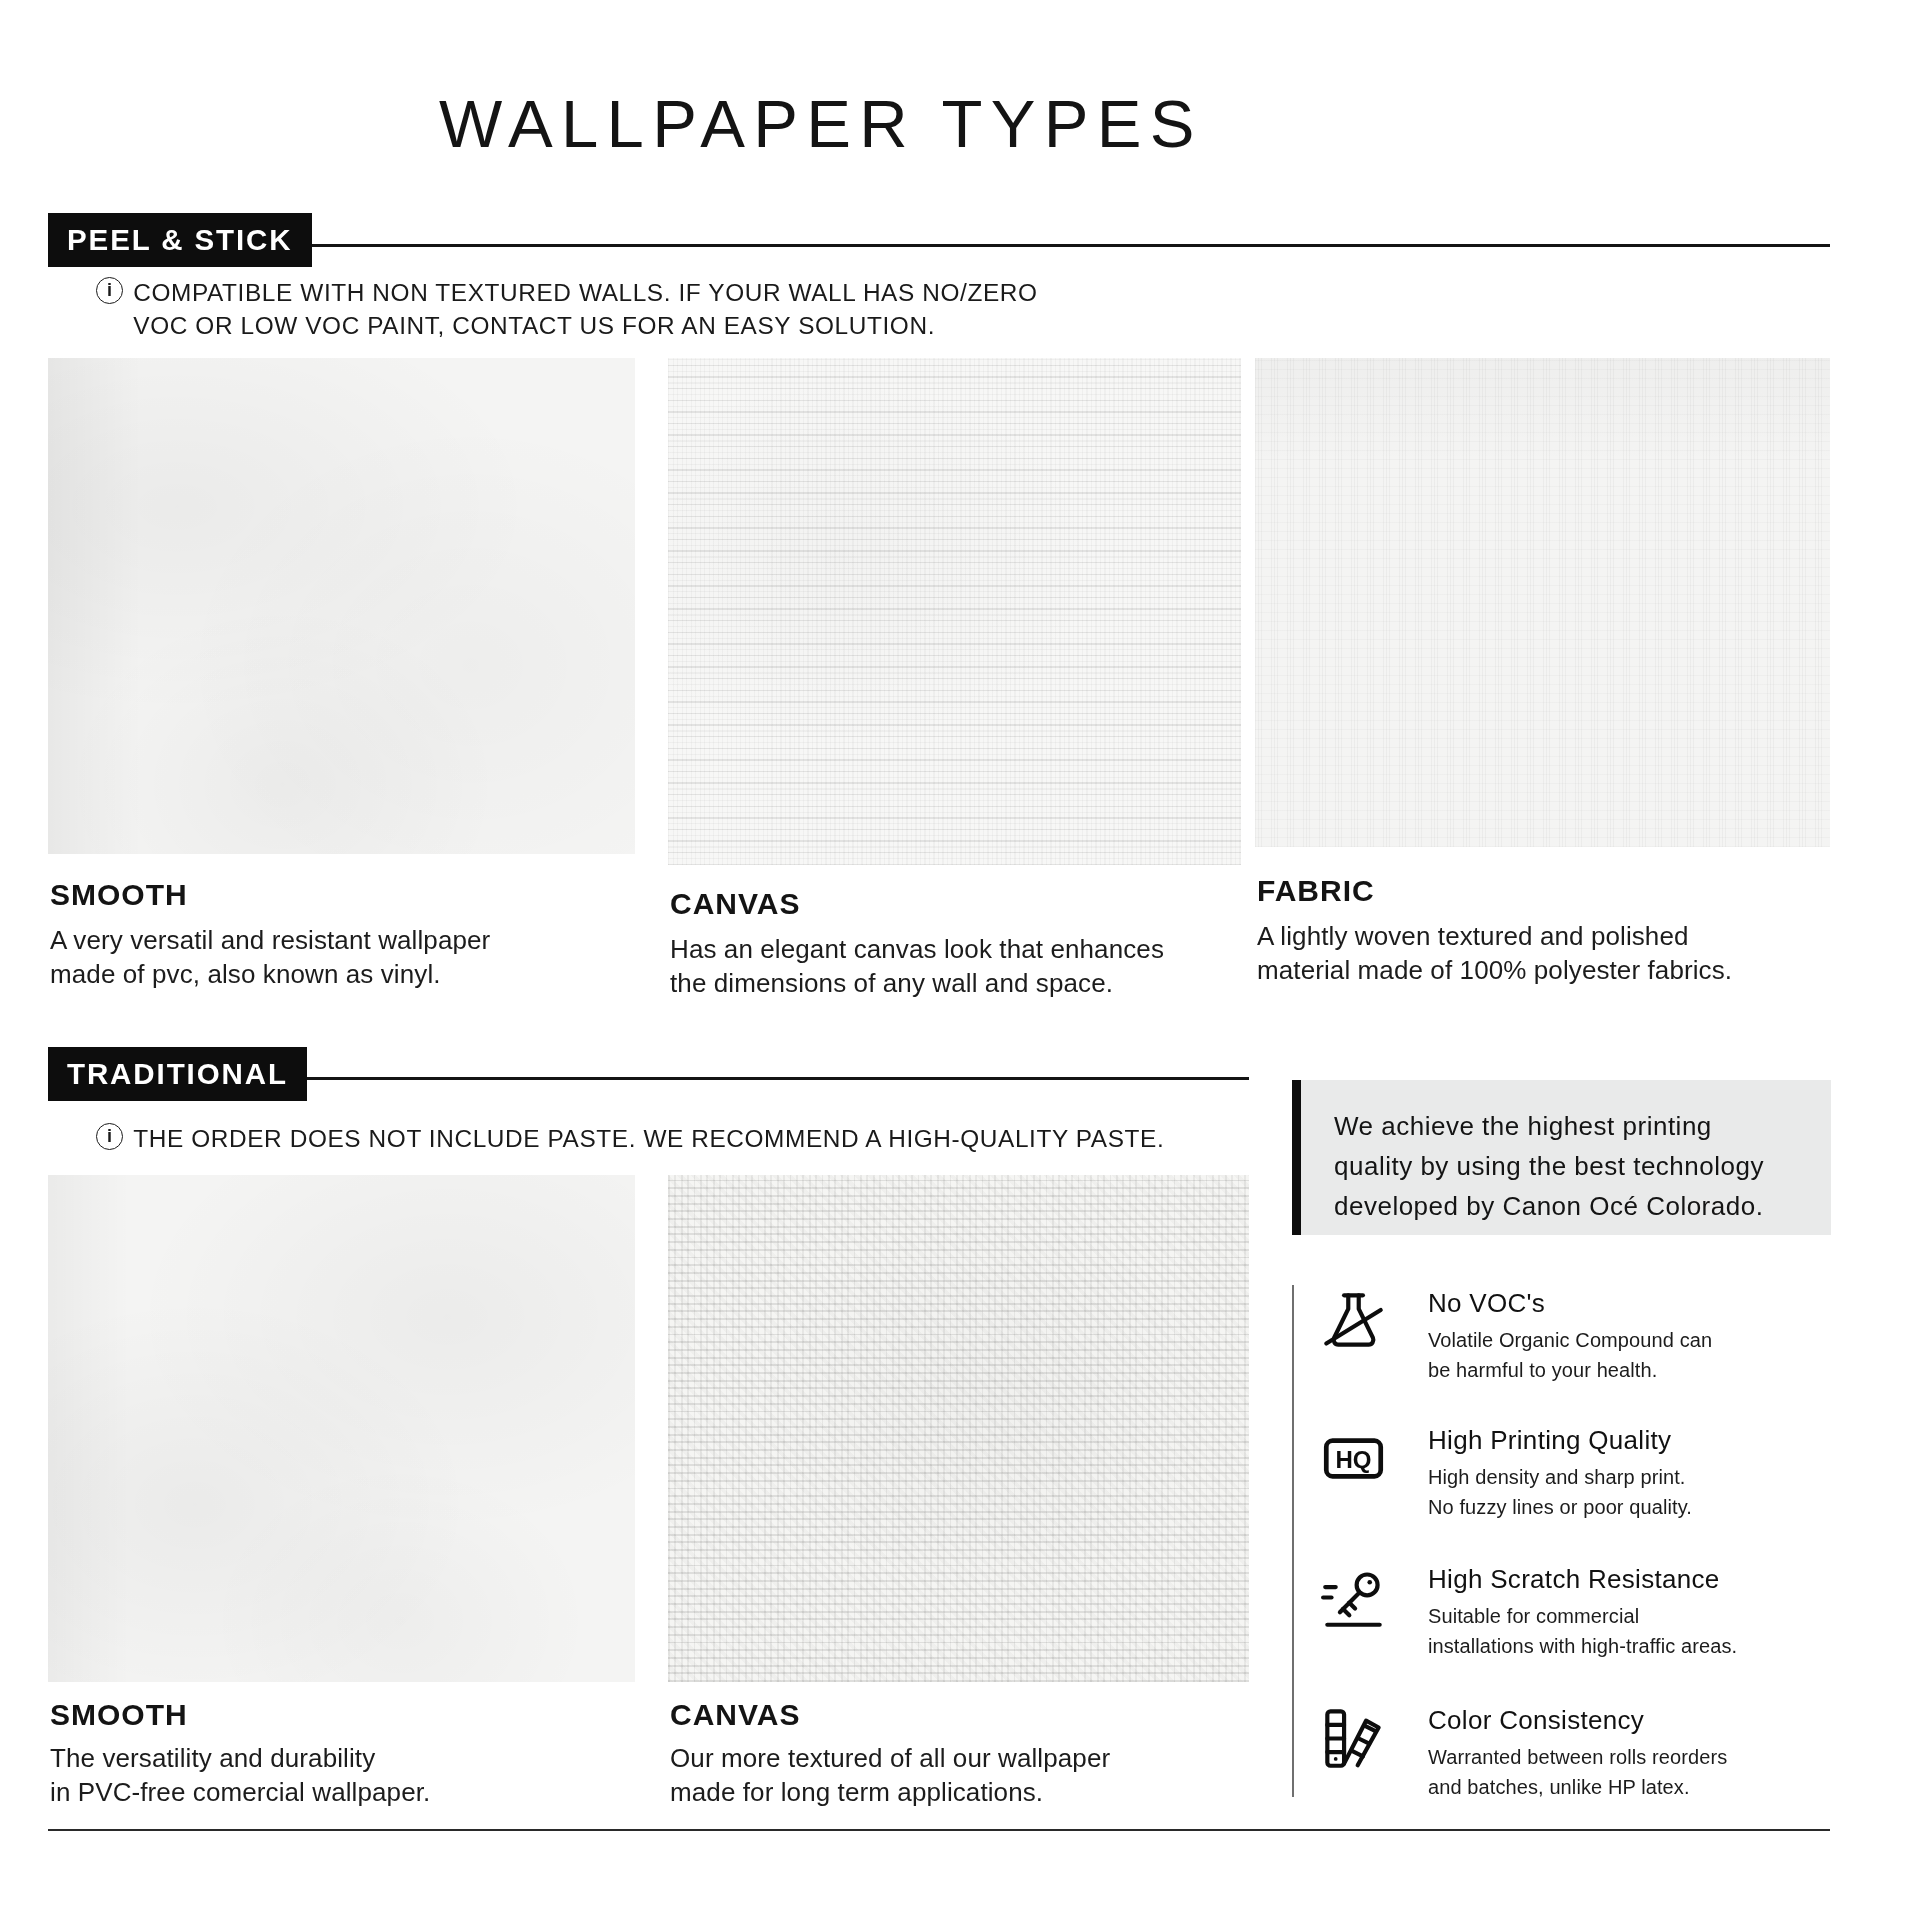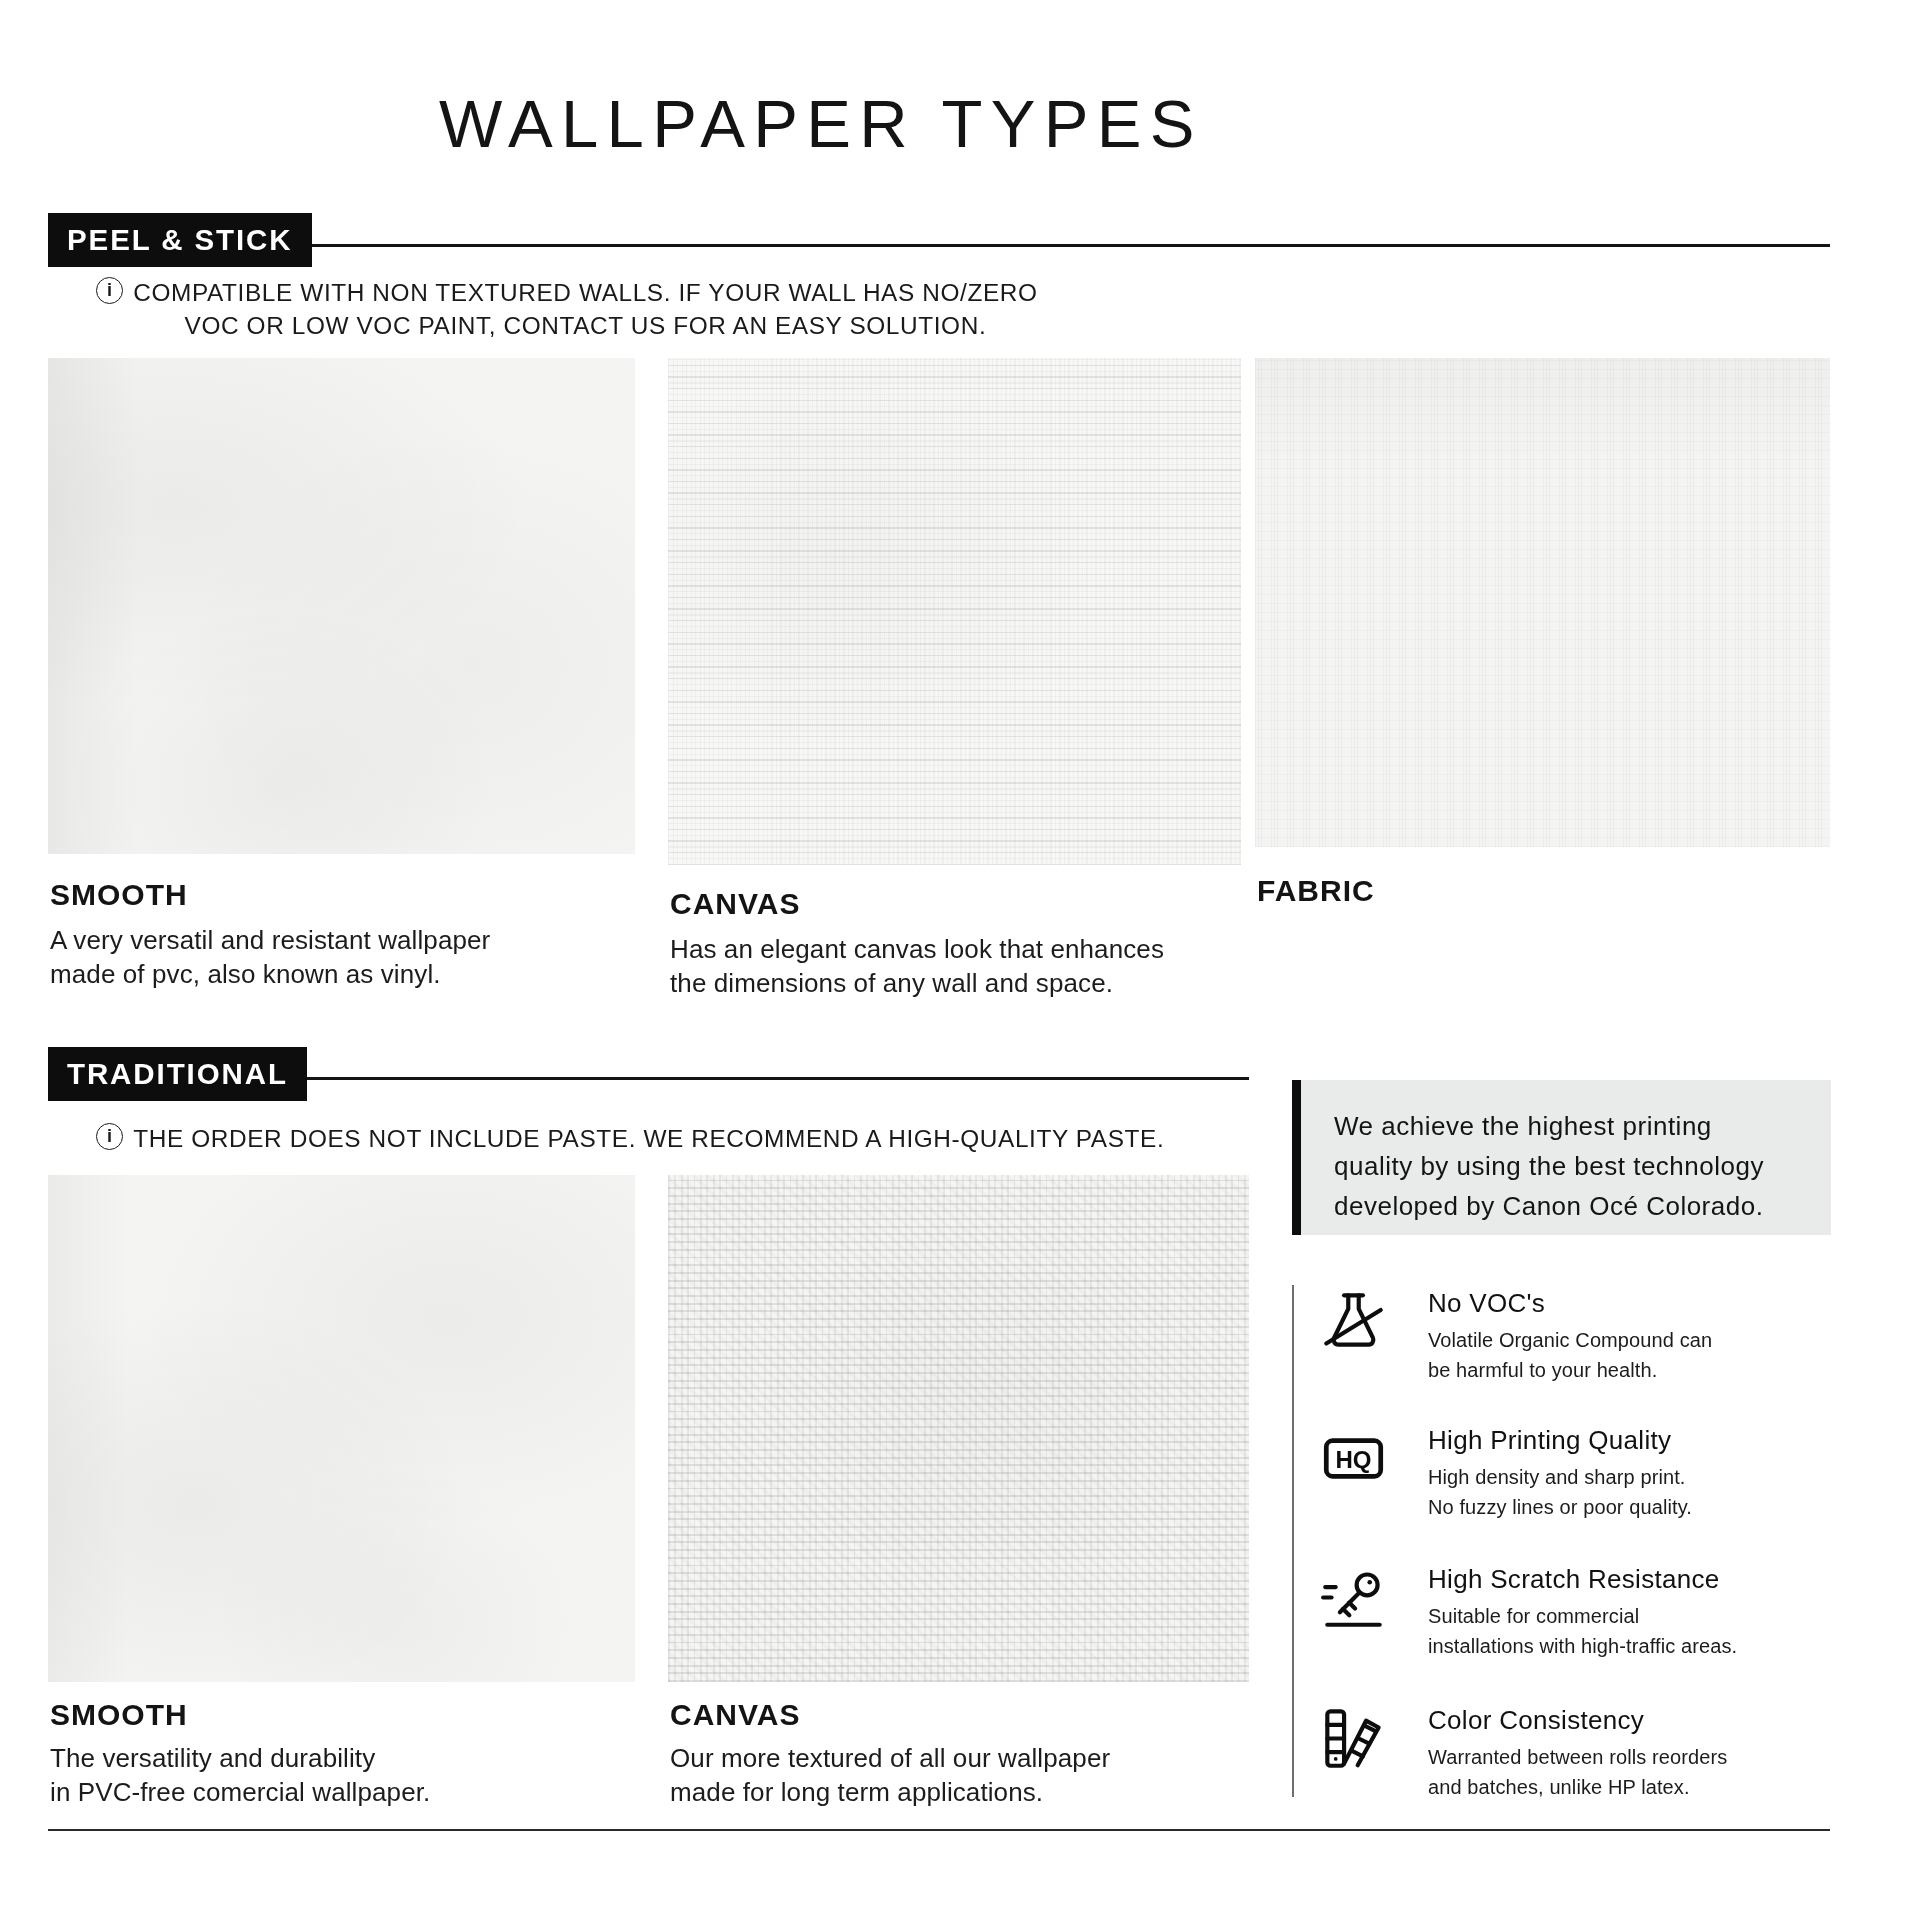--- a/index.html
+++ b/index.html
@@ -27,21 +27,21 @@
 
   
   .note { position:absolute; display:flex; align-items:flex-start; }
   .info-circle {
     flex:0 0 auto; width:27px; height:27px; border:1.9px solid #1a1a1a; border-radius:50%;
     display:flex; align-items:center; justify-content:center;
     font-size:18px; font-weight:600; margin-top:1.3px; color:#1a1a1a;
   }
   .note-text {
     margin-left:10.3px; font-size:24.4px; line-height:33px; letter-spacing:0.6px;
-    color:#1a1a1a; white-space:pre-line;text-align:center;
+    color:#1a1a1a; white-space:pre-line;
   }
 
   
   .swatch { position:absolute; }
   .tex-smooth1 {
     background:
       radial-gradient(578px 334px at 22% 30%, rgba(0,0,0,.040), transparent 62%),
       radial-gradient(488px 411px at 72% 62%, rgba(0,0,0,.028), transparent 60%),
       radial-gradient(334px 276px at 40% 86%, rgba(0,0,0,.034), transparent 65%),
       linear-gradient(90deg, rgba(0,0,0,.05), rgba(0,0,0,0) 16%),
@@ -136,20 +136,22 @@
   <div class="swatch tex-fabric1" style="left:1255px; top:358px; width:575px; height:489px;"></div>
 
   <div class="type-name" style="left:50px; top:878px;">SMOOTH</div>
   <div class="type-name" style="left:670px; top:887px;">CANVAS</div>
   <div class="type-name" style="left:1257px; top:874px;">FABRIC</div>
 
   <div class="type-desc" style="left:50px; top:923px;">A very versatil and resistant wallpaper
 made of pvc, also known as vinyl.</div>
   <div class="type-desc" style="left:670px; top:932px;">Has an elegant canvas look that enhances
 the dimensions of any wall and space.</div>
+  <div class="type-desc" style="left:1257px; top:919px;">A lightly woven textured and polished
+material made of 100% polyester fabrics.</div>
 
   <div class="rule" style="left:48px; top:1077px; width:1201px;"></div>
   <div class="badge" style="left:48px; top:1047px;">
     <span>TRADITIONAL</span>
   </div>
 
   <div class="note" style="left:96px; top:1122px; width:1156px;">
     <span class="info-circle">
         <span>i</span>
       </span>

